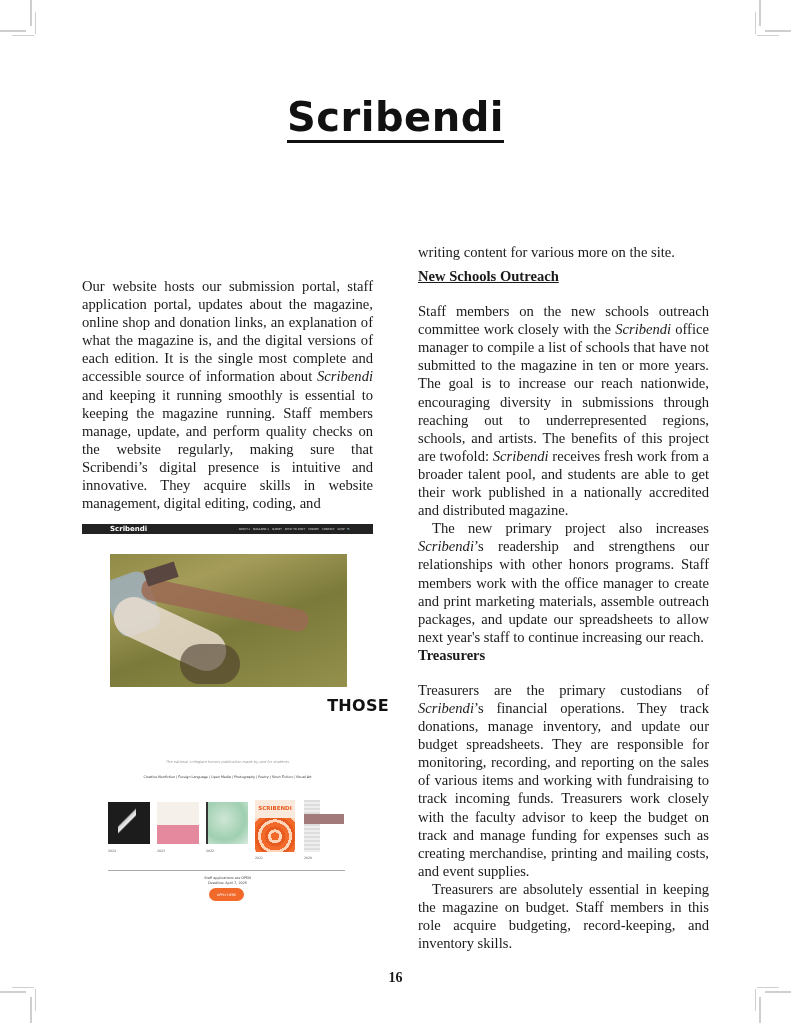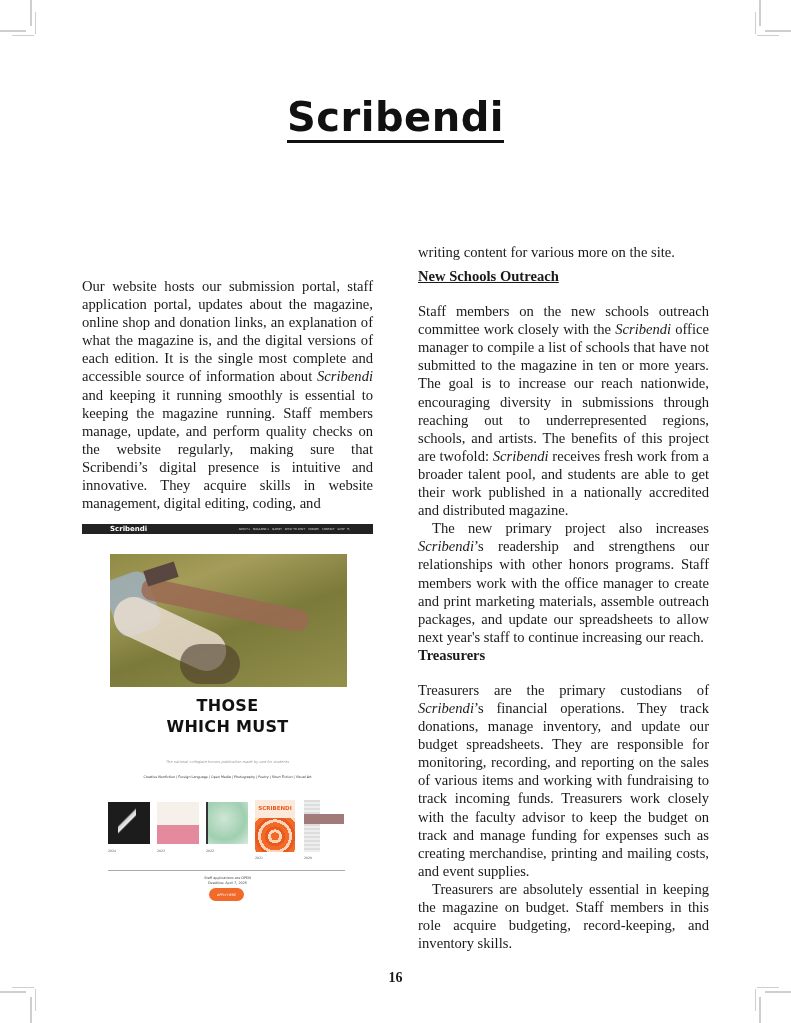--- a/index.html
+++ b/index.html
@@ -46,21 +46,21 @@
     background: linear-gradient(160deg, #8f8a45 0%, #a59c5a 25%, #7b7a3a 55%, #94904c 100%);
     overflow: hidden;
   }
   .hero .figure1 { position:absolute; left:30px; top:40px; width:170px; height:22px; background:#9b6a52; border-radius:10px; transform: rotate(12deg); opacity:.85; }
   .hero .figure2 { position:absolute; left:0px; top:60px; width:120px; height:40px; background:#e9ddcf; border-radius:20px; transform: rotate(25deg); opacity:.85; }
   .hero .figure3 { position:absolute; left:0px; top:20px; width:45px; height:60px; background:#9fb1c4; border-radius:12px; transform: rotate(-20deg); opacity:.8; }
   .hero .figure4 { position:absolute; left:70px; top:90px; width:60px; height:40px; background:#4a3a2a; border-radius:20px; opacity:.6; }
   .hero .book { position:absolute; left:35px; top:12px; width:32px; height:16px; background:#5a4640; transform: rotate(-18deg); }
 
   .headline {
-    position: absolute; left: 0; width: 291px; top: 171px; text-align: center;
+    position: absolute; left: 16px; width: 291px; top: 171px; text-align: right;
     font-weight: bold; font-size: 16px; line-height: 21px; color: #111; letter-spacing: 0.3px;
   }
   .tagline { position: absolute; left: 0; width: 291px; top: 236px; text-align: center; font-size: 3.6px; font-style: italic; color: #999; }
   .genres { position: absolute; left: 0; width: 291px; top: 251px; text-align: center; font-size: 3.3px; color: #333; }
 
   .covers { position: absolute; left: 26px; top: 278px; width: 240px; height: 70px; }
   .cover { position: absolute; top: 0; width: 42px; height: 42px; }
   .cover-year { position: absolute; font-size: 3.2px; color: #666; }
   .c2024 { left: 0; background: #1c1c1c; }
   .c2024::after { content:""; position:absolute; left:10px; top:6px; width:18px; height:26px; background: linear-gradient(135deg, transparent 40%, #cfcfcf 45%, #eee 55%, transparent 60%); }
@@ -125,21 +125,20 @@
   </div>
   <div class="hero">
     <div class="figure3"></div>
       <div class="figure1"></div>
       <div class="figure2"></div>
       <div class="figure4"></div>
       <div class="book"></div>
   </div>
   <div class="headline">
     <div>THOSE</div>
-    <div>WHICH MUST</div>
   </div>
   <div class="tagline">The national collegiate honors publication made by and for students</div>
   <div class="genres">Creative Nonfiction | Foreign Language | Open Media | Photography | Poetry | Short Fiction | Visual Art</div>
 
   <div class="covers">
     <div class="cover c2024"></div>
     <div class="cover-year" style="left:0;top:47px;">2024</div>
     <div class="cover c2023"></div>
     <div class="cover-year" style="left:49px;top:47px;">2023</div>
     <div class="cover c2022"></div>

